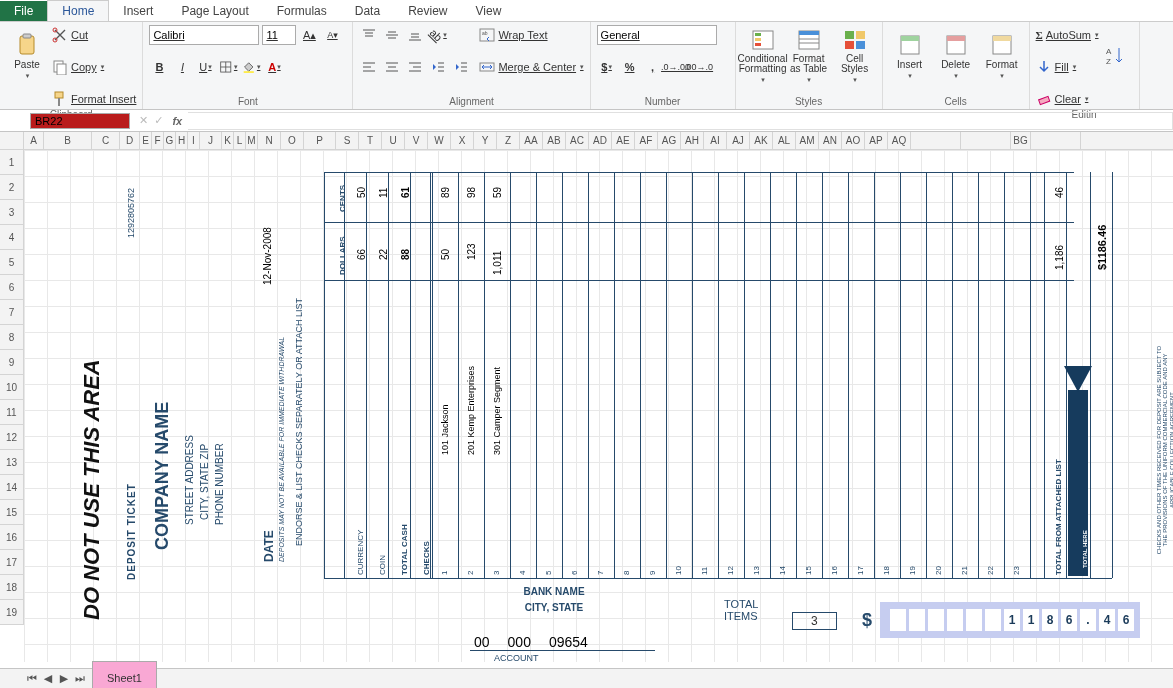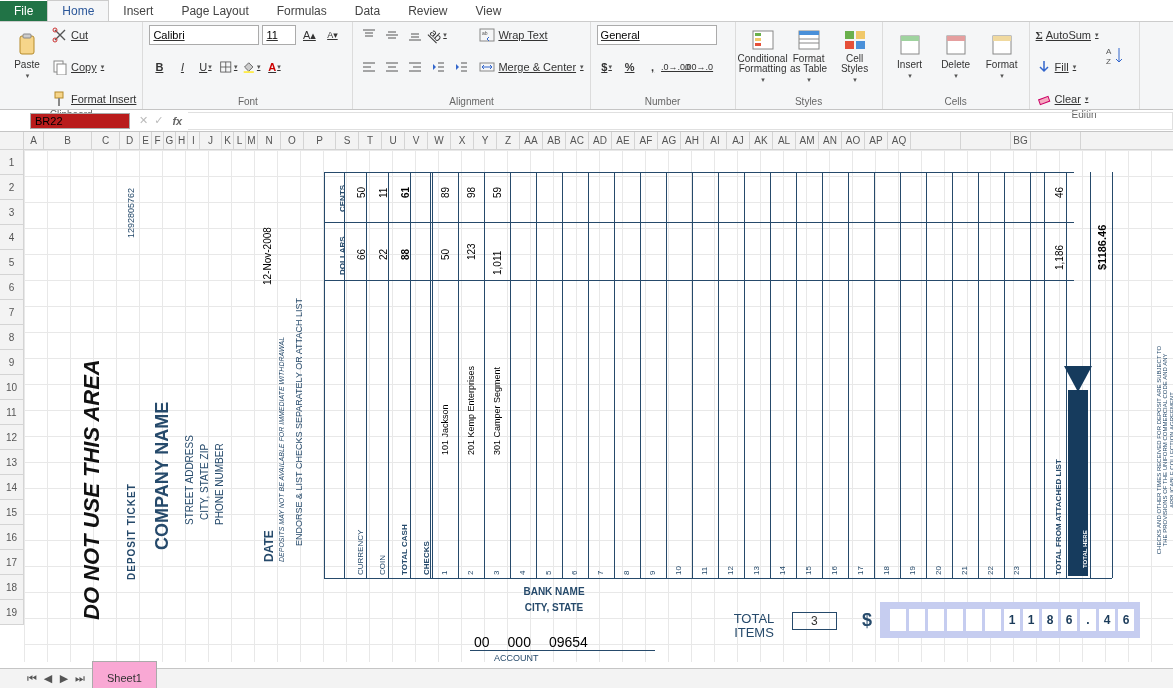--- a/index.html
+++ b/index.html
@@ -607,21 +607,21 @@
     <div class="bank" style="position:absolute; left:430px; top:452px; width:200px">CITY, STATE</div>
 
     <div style="position:absolute; left:450px; top:484px; display:flex; gap:18px; font-family:'Courier New',monospace; font-size:14px; color:#000">
       <span>00</span>
       <span>000</span>
       <span>09654</span>
     </div>
     <div class="hline" style="left:446px; top:500px; width:185px"></div>
     <div style="position:absolute; left:470px; top:503px; font-size:9px; color:#264a6b">ACCOUNT NUMBER</div>
 
-    <div style="position:absolute; left:700px; top:462px; font-size:13px; color:#264a6b; text-align:center; width:60px; line-height:1.1">TOTAL ITEMS</div>
+    <div style="position:absolute; left:700px; top:448px; font-size:11px; color:#264a6b; text-align:left; width:60px; line-height:1.1">TOTAL ITEMS</div>
     <div class="ditembox" style="position:absolute; left:768px; top:462px; font-size:12px">3</div>
     <div style="position:absolute; left:838px; top:460px; font-size:18px; color:#264a6b; font-weight:bold">$</div>
 
     <div class="amount-strip" style="left:856px; top:452px; width:260px">
       <div id="amount-digits" style="display:flex; gap:3px; margin-left:auto">
           <div class="digitbox"></div>
           <div class="digitbox"></div>
           <div class="digitbox"></div>
           <div class="digitbox"></div>
           <div class="digitbox"></div>

